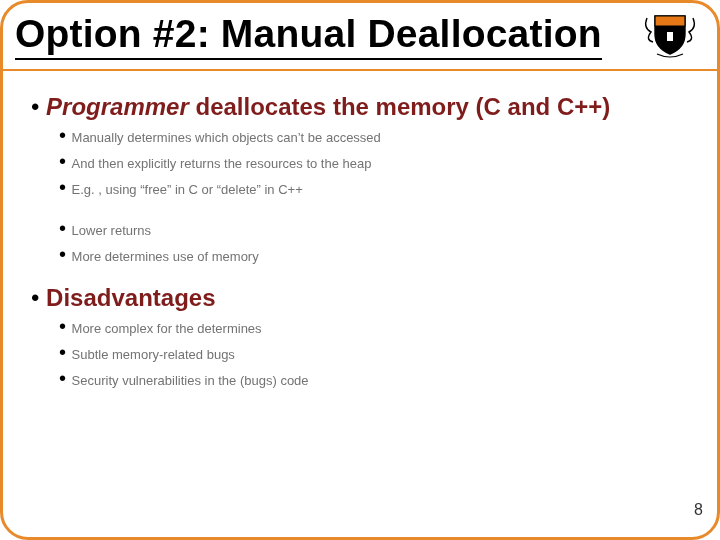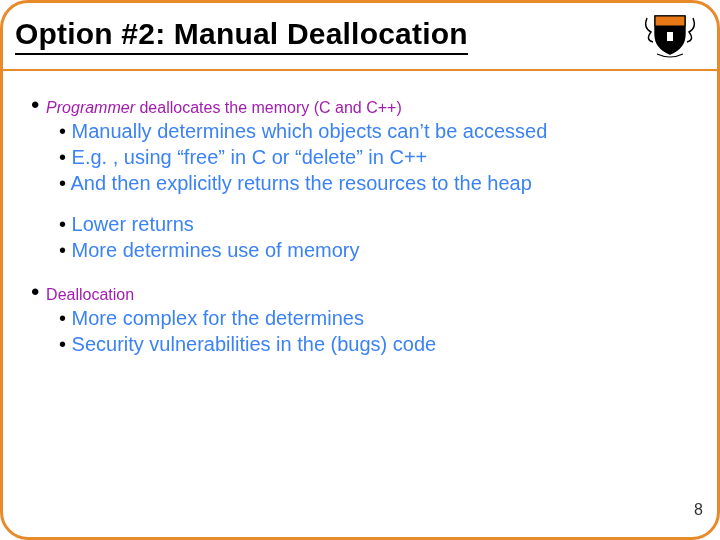--- a/index.html
+++ b/index.html
@@ -24,21 +24,21 @@
     position: absolute;
     left: 12px;
     right: 12px;
     top: 6px;
     height: 54px;
     display: flex;
     align-items: center;
     justify-content: space-between;
   }
   .title-text {
-    font-size: 30px;
+    font-size: 39px;
     font-weight: bold;
     color: #000;
     border-bottom: 2px solid #000;
     padding-bottom: 2px;
     letter-spacing: 0.2px;
   }
   .logo {
     flex: 0 0 auto;
     margin-right: 6px;
   }
@@ -59,37 +59,38 @@
   }
   .b1 {
     margin: 8px 0 2px 0;
   }
   .b1-dot {
     font-size: 24px;
     line-height: 24px;
     color: #000;
   }
   .b1-text {
-    font-size: 16px;
-    color: #a21caf;
+    font-size: 24px;
+    color: #7f1d1d;
+    font-weight: bold;
   }
   .b1-text .em { font-style: italic; }
   .b2-group {
     margin: 2px 0 18px 28px;
   }
   .b2 {
     margin: 3px 0;
   }
   .b2-dot {
     font-size: 20px;
     color: #000;
   }
   .b2-text {
-    font-size: 20px;
-    color: #3b82f6;
+    font-size: 13px;
+    color: #737373;
   }
   .page-num {
     position: absolute;
     right: 14px;
     bottom: 18px;
     font-size: 16px;
     color: #333;
   }
 </style>
 </head>
@@ -117,35 +118,36 @@
   <div class="hr"></div>
 
   <div class="content">
 
     <div class="b1">
       <span class="b1-dot">• </span>
       <span class="b1-text"><span class="em">Programmer</span><span> deallocates the memory (C and C++)</span></span>
     </div>
     <div class="b2-group">
       <div class="b2"><span class="b2-dot">• </span><span class="b2-text">Manually determines which objects can’t be accessed</span></div>
+      <div class="b2"><span class="b2-dot">• </span><span class="b2-text">And then explicitly returns the resources to the heap</span></div>
       <div class="b2"><span class="b2-dot">• </span><span class="b2-text">E.g. , using “free” in C or “delete” in C++</span></div>
-      <div class="b2"><span class="b2-dot">• </span><span class="b2-text">And then explicitly returns the resources to the heap</span></div>
     </div>
 
     <div class="b2-group">
       <div class="b2"><span class="b2-dot">• </span><span class="b2-text">Lower returns</span></div>
       <div class="b2"><span class="b2-dot">• </span><span class="b2-text">More determines use of memory</span></div>
     </div>
 
     <div class="b1">
       <span class="b1-dot">• </span>
-      <span class="b1-text"><span class="em"></span><span>Deallocation</span></span>
+      <span class="b1-text"><span class="em"></span><span>Disadvantages</span></span>
     </div>
     <div class="b2-group" style="margin-bottom:4px;">
       <div class="b2"><span class="b2-dot">• </span><span class="b2-text">More complex for the determines</span></div>
+      <div class="b2"><span class="b2-dot">• </span><span class="b2-text">Subtle memory-related bugs</span></div>
       <div class="b2"><span class="b2-dot">• </span><span class="b2-text">Security vulnerabilities in the (bugs) code</span></div>
     </div>
 
   </div>
 
   <div class="page-num">8</div>
 
 </div>
 
 </body></html>

